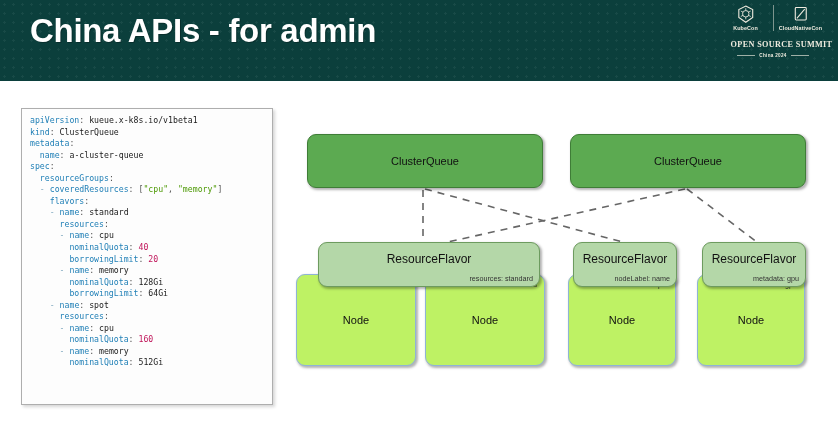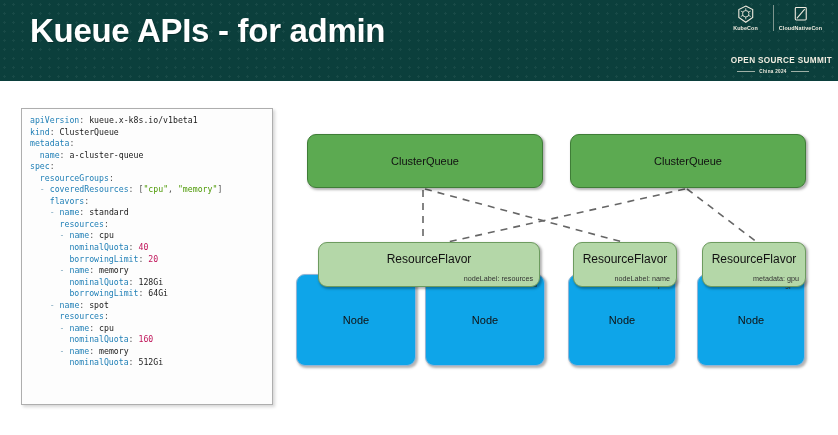--- a/index.html
+++ b/index.html
@@ -75,21 +75,22 @@
     font-weight: bold;
     letter-spacing: 0.1px;
     margin-top: 1px;
     white-space: nowrap;
   }
   .logo-row-bottom {
     display: flex;
     align-items: center;
     justify-content: center;
     gap: 17px;
-    margin-top: 18px;
+    margin-top: 2px;
+    font-family: Liberation Serif, serif;
   }
   .oss-text {
     font-size: 8.2px;
     font-weight: bold;
     letter-spacing: 0.35px;
     white-space: nowrap;
   }
   .logo-row-year {
     display: flex;
     align-items: center;
@@ -189,21 +190,21 @@
   .box-flavor .box-sublabel {
     position: absolute;
     right: 6px;
     bottom: 3px;
     font-size: 7.2px;
     color: #333333;
     white-space: nowrap;
   }
 
   .box-node {
-    background: #0ea5e9;
+    background: #bef264;
     border: 1px solid #8fb4d6;
     z-index: 1;
     display: flex;
     align-items: center;
     justify-content: center;
   }
   .box-node .box-title {
     font-size: 11px;
     color: #111111;
   }
@@ -213,21 +214,21 @@
     top: 5px;
     font-size: 7.2px;
     color: #333333;
     white-space: nowrap;
   }
 </style>
 </head>
 <body>
 
 <div class="slide-header">
-  <div class="slide-title">Kueue APIs - for admin</div>
+  <div class="slide-title">China APIs - for admin</div>
 
   <div class="logo-lockup">
     <div class="logo-row-top">
       <div class="logo-cell left">
         <svg class="logo-mark" viewBox="0 0 24 26">
           <path d="M12 1.4 L21.5 6.2 L21.5 17 L12 23.6 L2.5 17 L2.5 6.2 Z" fill="none" stroke="#f0ece0" stroke-width="1.5"></path>
           <circle cx="12" cy="12" r="4.4" fill="none" stroke="#f0ece0" stroke-width="1.2"></circle>
           <g stroke="#f0ece0" stroke-width="1.1">
             <line x1="12" y1="4.4" x2="12" y2="7.6"></line>
             <line x1="12" y1="16.4" x2="12" y2="19.6"></line>
@@ -327,21 +328,21 @@
     <span class="box-title">Node</span>
   </div>
 
   <div class="node-box box-node" style="left:412px; top:178px; width:108px; height:92px;">
     <span class="box-sublabel">label: gpu</span>
     <span class="box-title">Node</span>
   </div>
 
   <div class="node-box box-flavor" style="left:33px; top:146px; width:222px; height:45px;">
     <span class="box-title">ResourceFlavor</span>
-    <span class="box-sublabel">nodeLabel: resources</span>
+    <span class="box-sublabel">resources: standard</span>
   </div>
 
   <div class="node-box box-flavor" style="left:288px; top:146px; width:104px; height:45px;">
     <span class="box-title">ResourceFlavor</span>
     <span class="box-sublabel">nodeLabel: name</span>
   </div>
 
   <div class="node-box box-flavor" style="left:417px; top:146px; width:104px; height:45px;">
     <span class="box-title">ResourceFlavor</span>
     <span class="box-sublabel">metadata: gpu</span>

